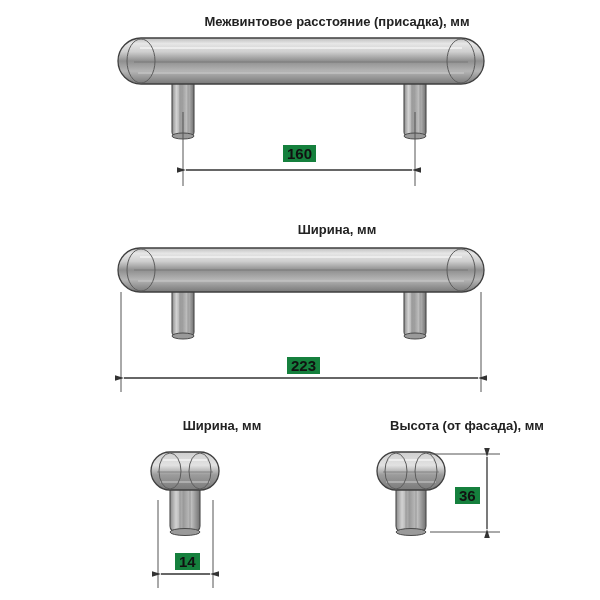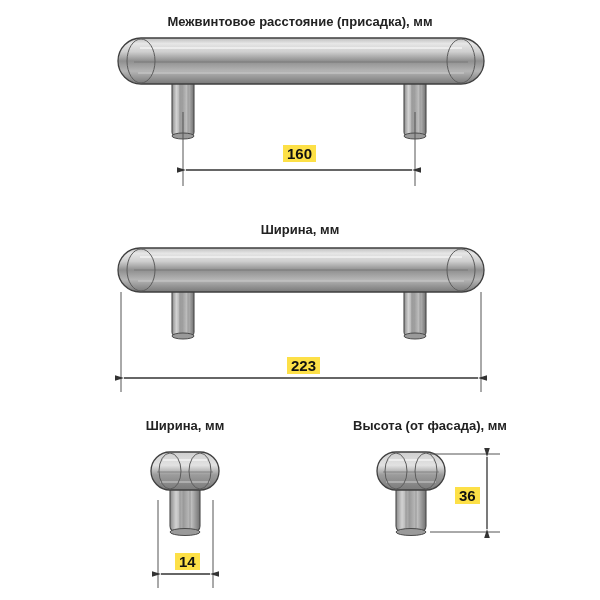--- a/index.html
+++ b/index.html
@@ -19,28 +19,29 @@
     position: absolute;
     inset: 0;
   }
   .caption {
     position: absolute;
     font-size: 13px;
     font-weight: bold;
     color: #222222;
     white-space: nowrap;
     text-align: center;
+    margin-left: 37px;
   }
   .dim-label {
     position: absolute;
     font-size: 15px;
     font-weight: bold;
     color: #111111;
     white-space: nowrap;
-    background: #fde047;
+    background: #15803d;
     padding: 0 4px;
   }
   svg {
     position: absolute;
     left: 0;
     top: 0;
     overflow: visible;
   }
 </style>
 </head>

